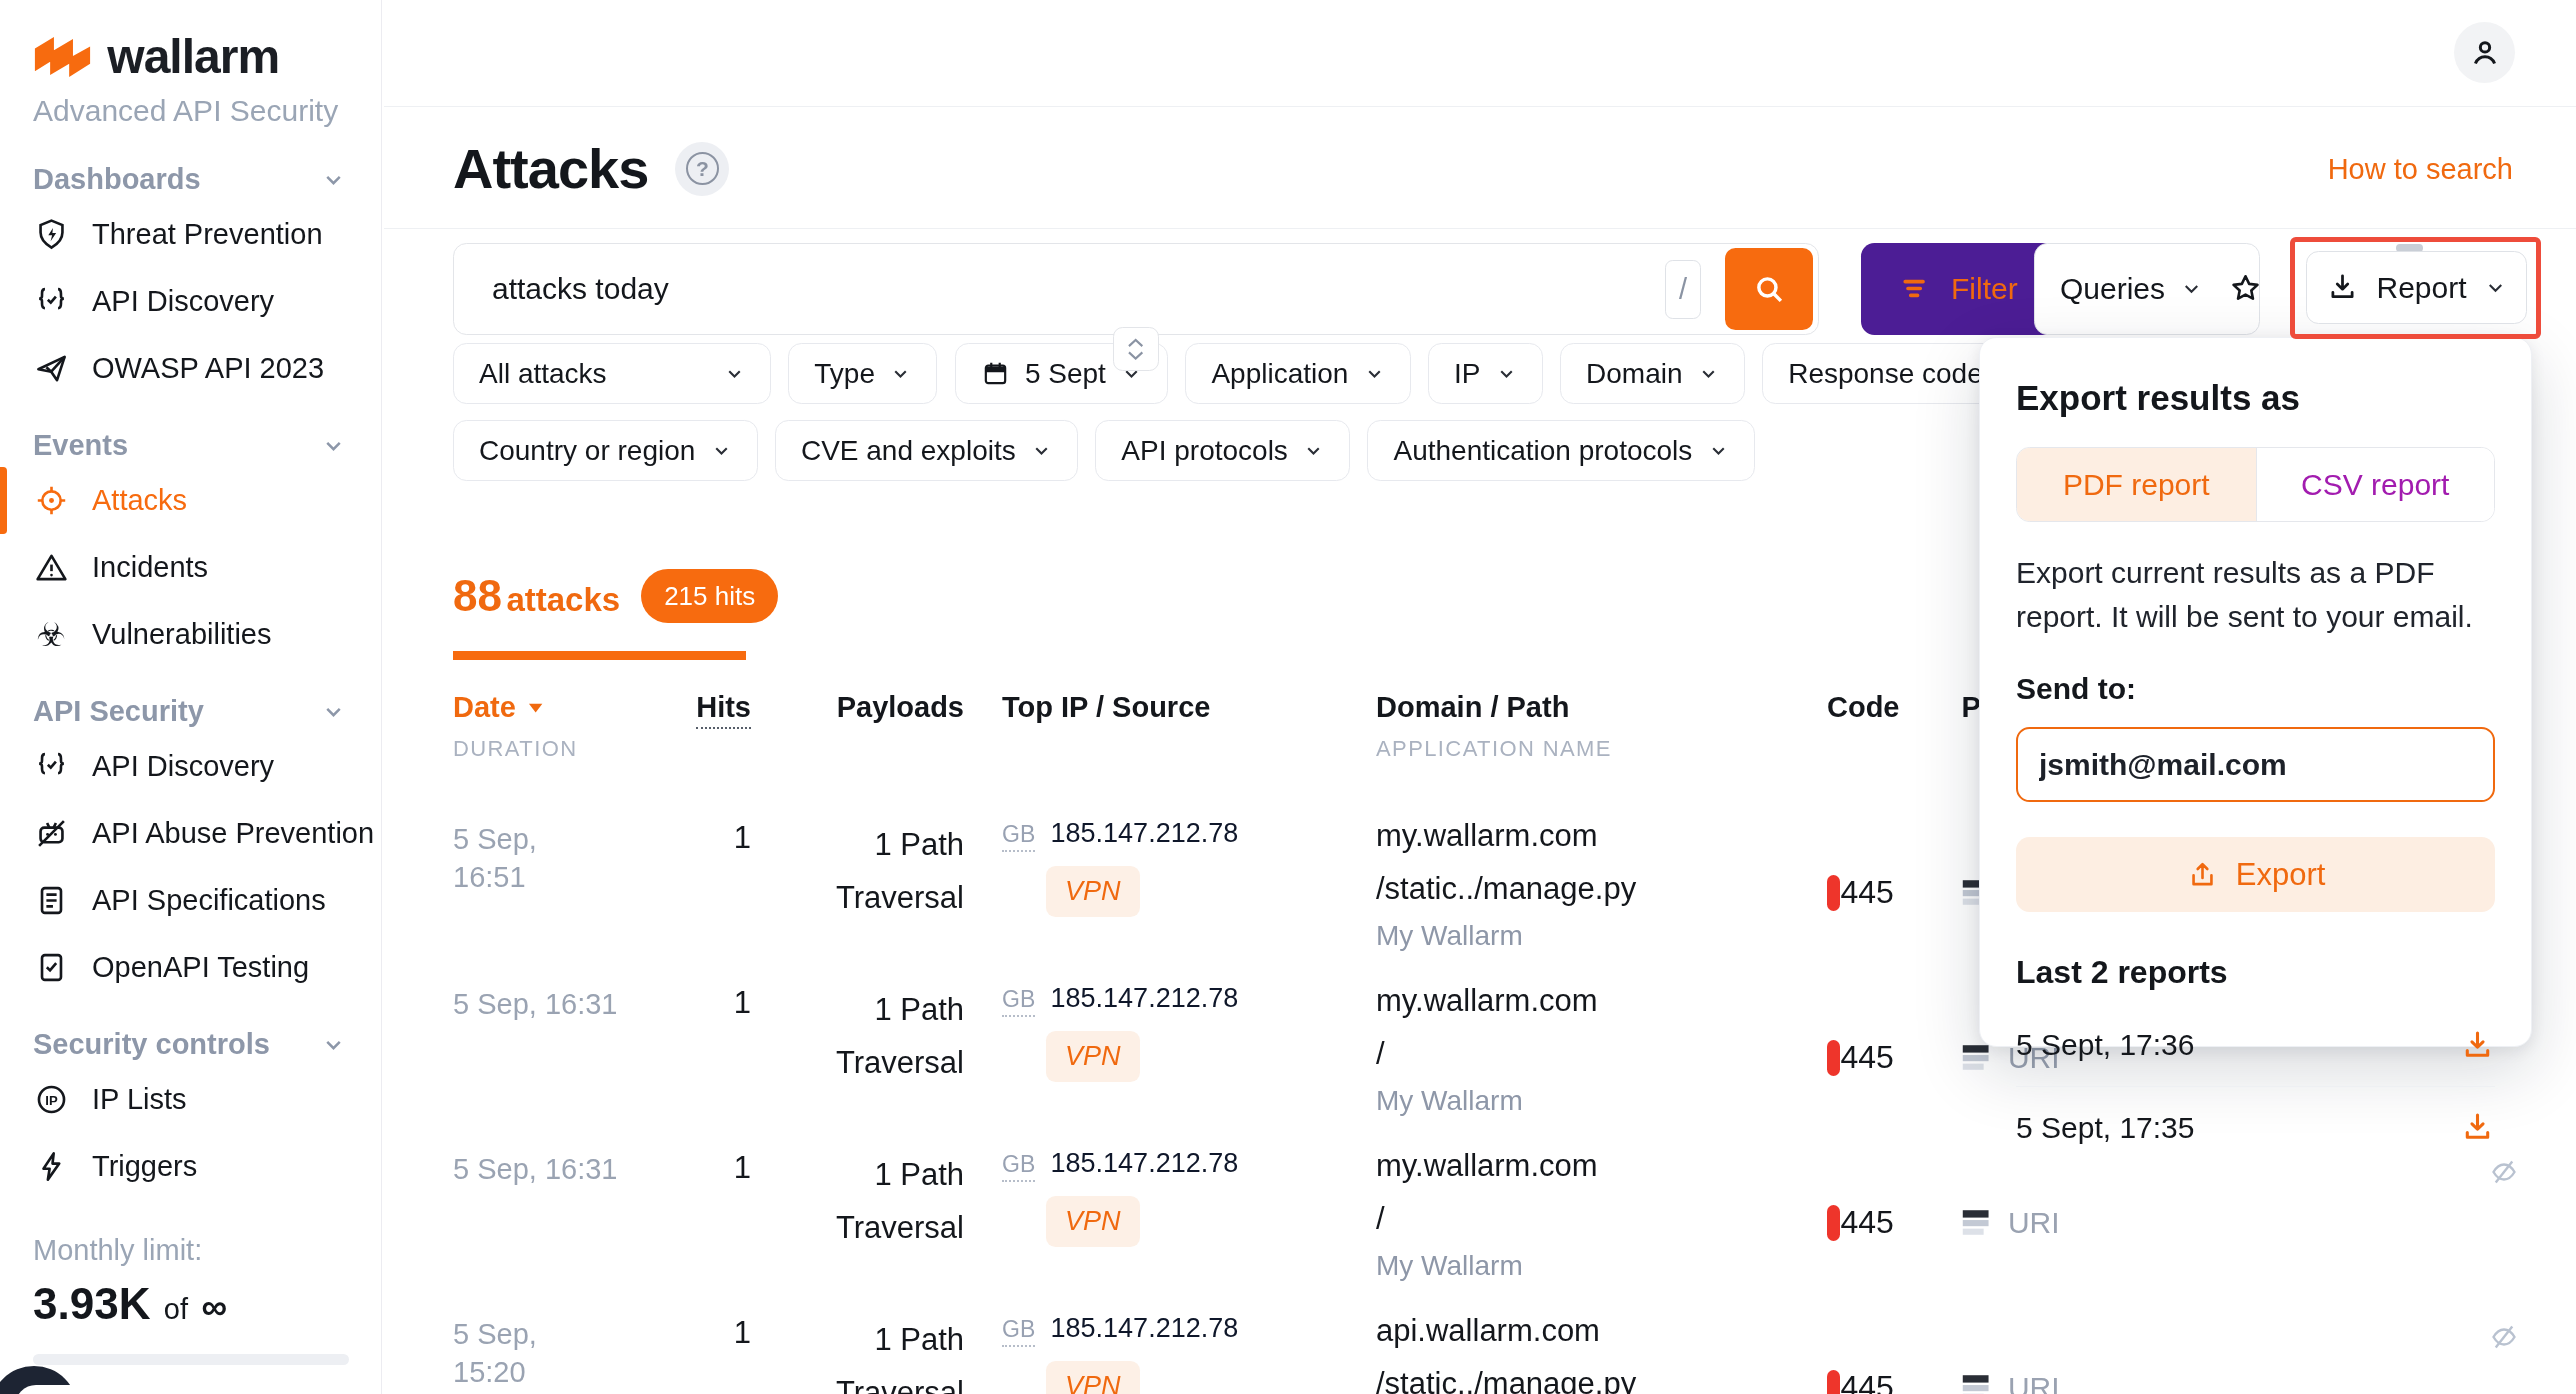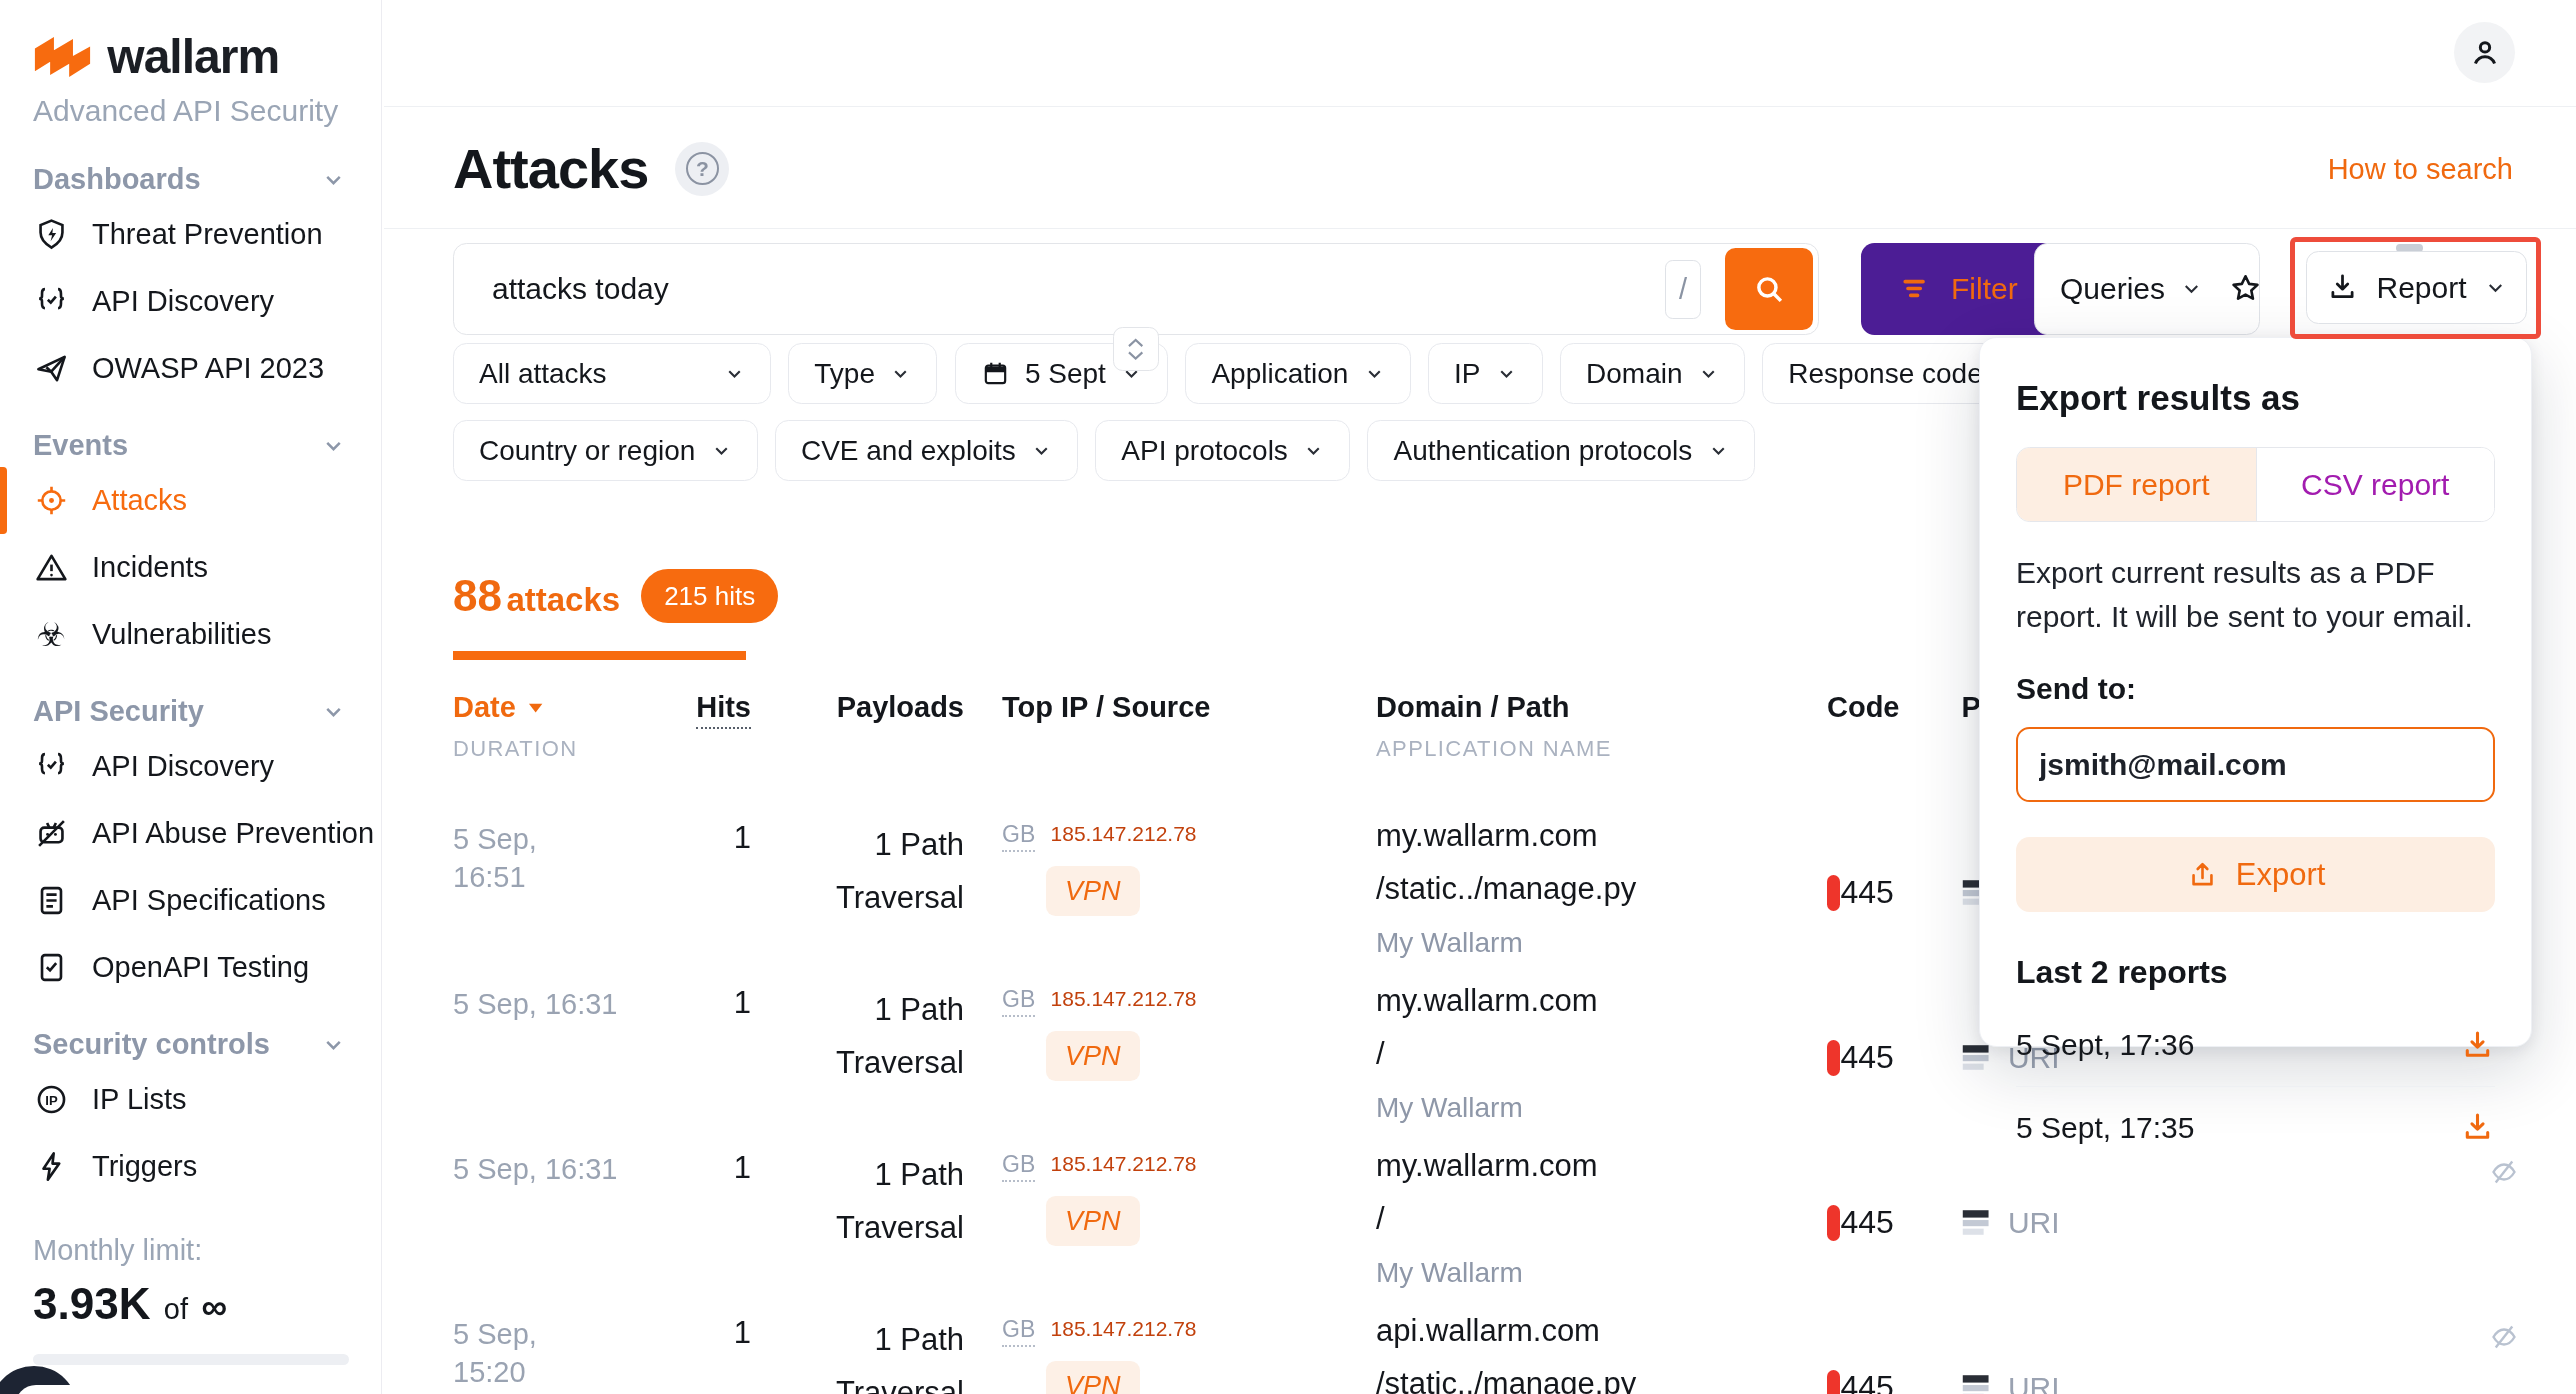--- a/index.html
+++ b/index.html
@@ -87,26 +87,26 @@
   .th-param { padding-left:9.6px; }
 
   .rows { position:absolute; left:69px; top:568px; width:2123px; }
   .trow { position:relative; height:165px; padding-top:15.3px; cursor:pointer; }
   .cell-date { font-size:29px; color:#9aa3b2; line-height:38px; padding-top:5.8px; }
   .cell-hits { font-size:31px; text-align:right; padding-top:5.8px; }
   .cell-payload { font-size:31px; text-align:right; line-height:53px; padding-top:3.8px; }
   .cell-ip { padding-left:38px; padding-top:3.8px; }
   .ip-line { display:flex; align-items:center; gap:15.3px; }
   .gb-tag { font-size:23px; color:#98a1b2; border-bottom:2.9px dotted #b6bdc9; padding-bottom:1.9px; transform:translateY(2.9px); }
-  .ip-text { font-size:21px; color:#c2410c; }
+  .ip-text { font-size:27px; color:#0f172a; }
   .vpn-pill { display:inline-block; margin-left:44px; margin-top:17.3px; background:#fdf0e6; color:#f0690f; font-size:27px; border-radius:9.6px; padding:9.6px 19px;font-style:italic; }
   .cell-domain { padding-top:3.8px; }
   .domain-main { font-size:31px; color:#14171c; }
   .domain-path { margin-top:17.3px; font-size:31px; color:#14171c; }
-  .domain-app { margin-top:20px; font-size:28px; color:#8e97a8; }
+  .domain-app { margin-top:13px; font-size:28px; color:#8e97a8; }
   .cell-code { display:flex; align-items:center; gap:1px; padding-top:7.7px; }
   .code-pill { width:12.5px; height:36px; border-radius:6.7px; background:#ee352b; }
   .code-text { font-size:32px; color:#14171c; }
   .cell-param { display:flex; align-items:center; gap:15.3px; padding-left:9.6px; padding-top:7.7px; color:#9aa2b1; font-size:30px; }
   .param-bars { width:31px; height:27px; }
   .eye-btn { position:absolute; right:54px; top:25px; cursor:pointer; }
 
   
   .popup { position:absolute; left:1979px; top:337px; width:553px; height:710px; background:#fff; border:1px solid #eef0f4; border-radius:17.3px; box-shadow:0 23px 67px rgba(15,23,42,.16), 0 3.8px 15.3px rgba(15,23,42,.08); z-index:50; padding:40px 36px; }
   .popup h3 { font-size:35px; font-weight:bold; color:#14171c; }

